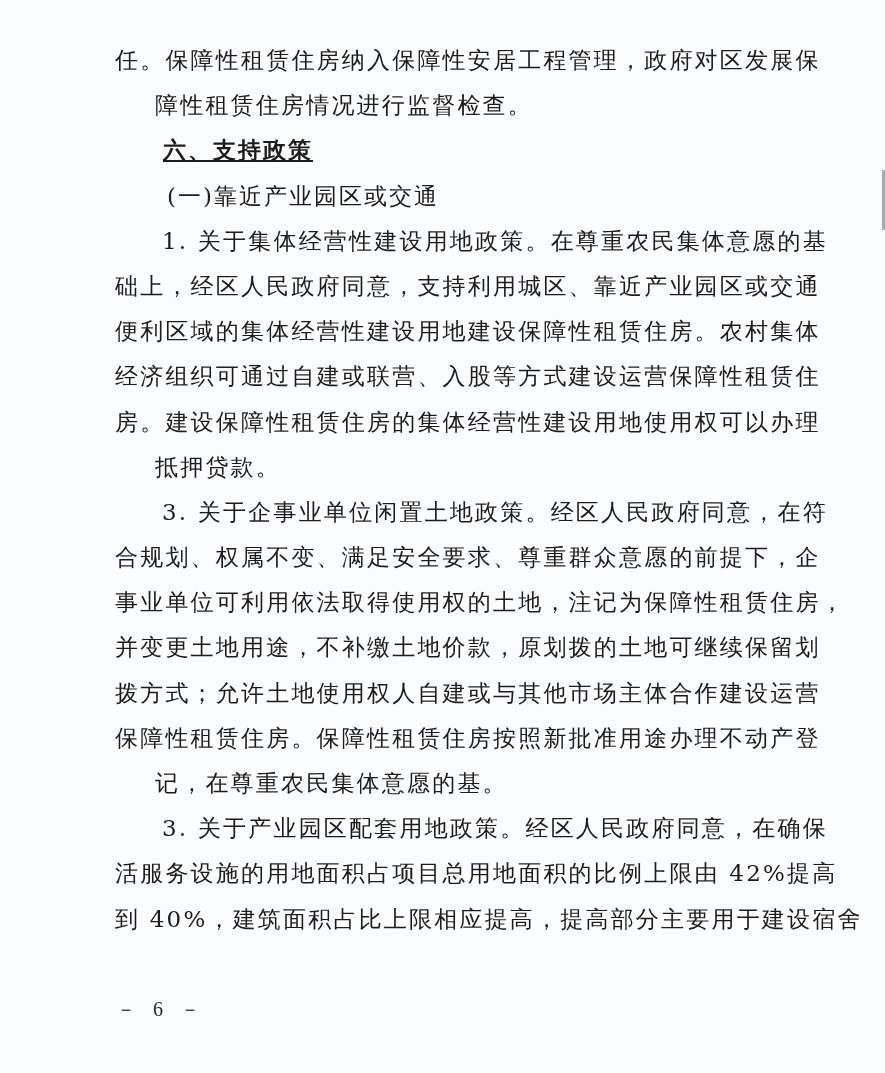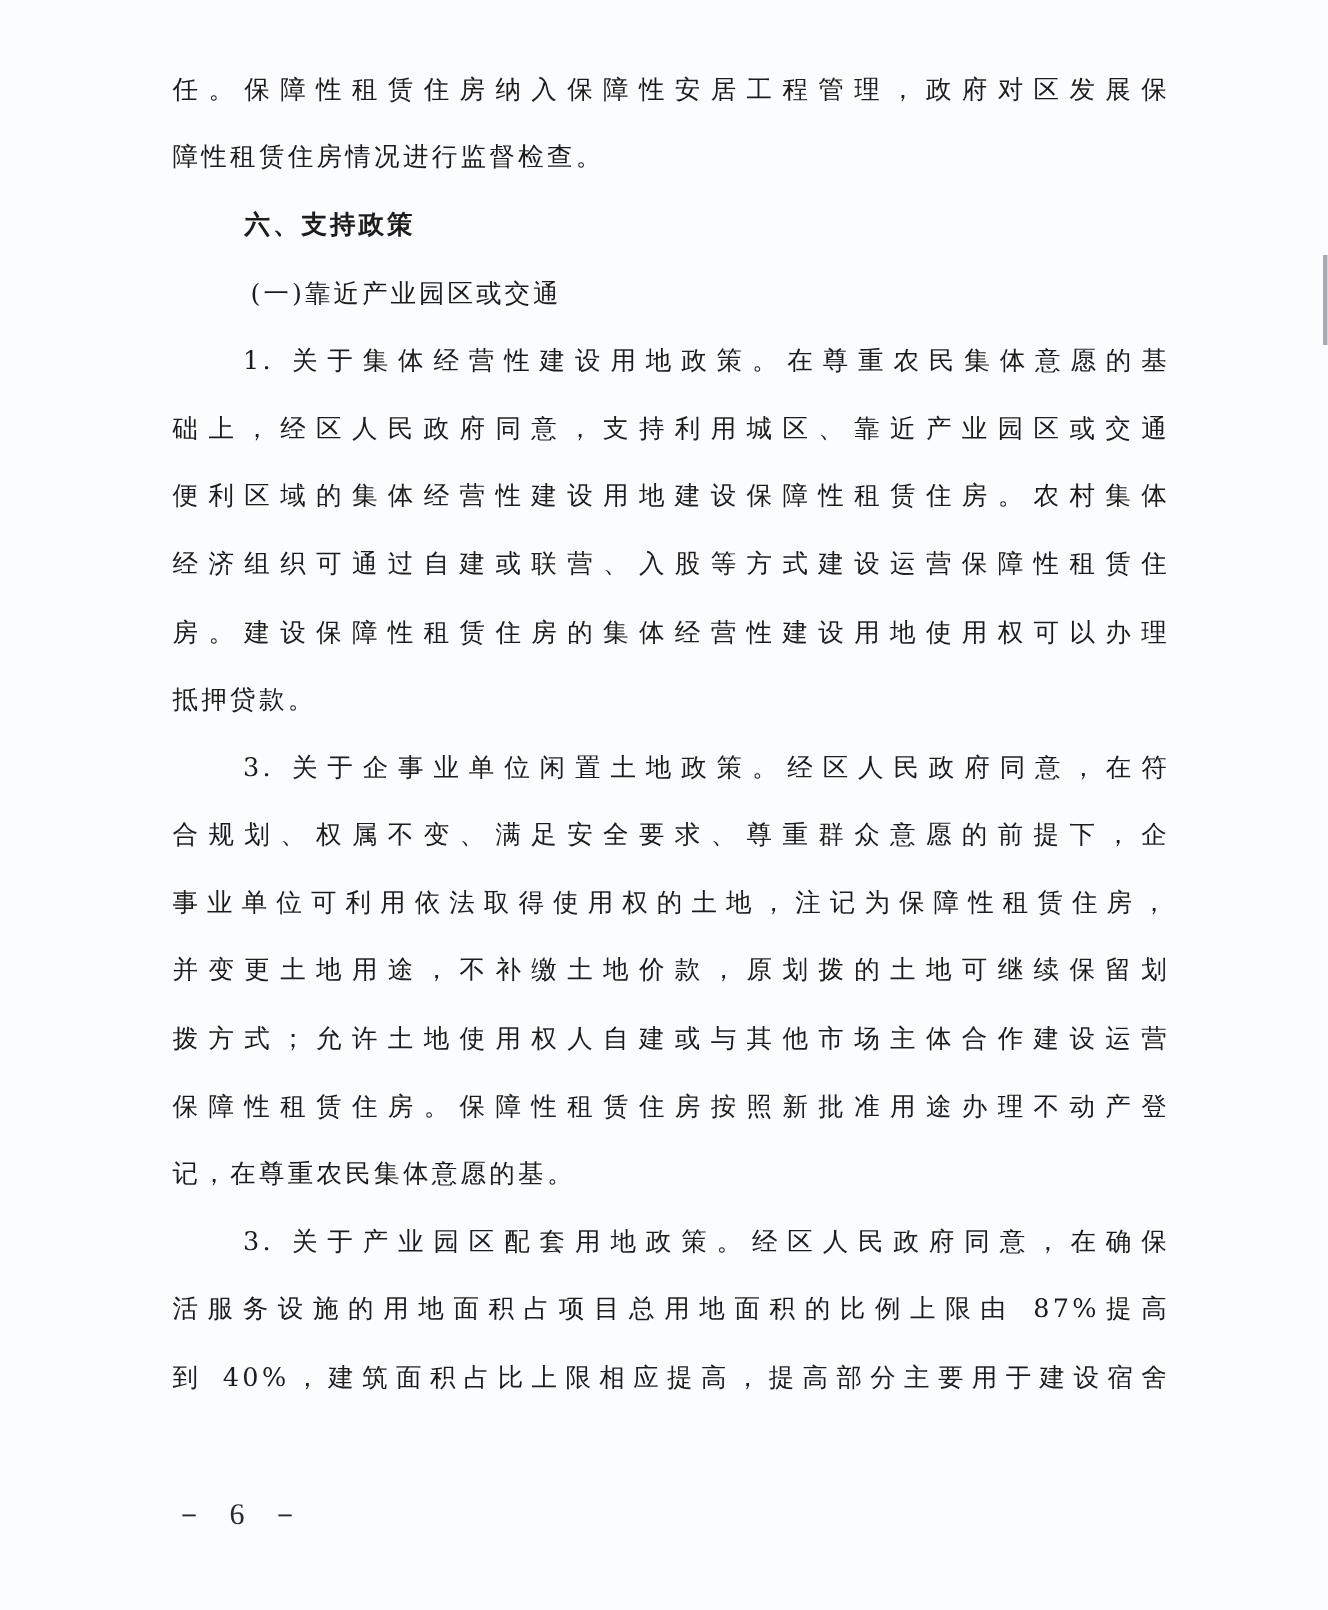--- a/index.html
+++ b/index.html
@@ -13,34 +13,35 @@
   .page { position: absolute; left: 0; top: 0; width: 885px; height: 1073px; }
   .edge {
     position: absolute; right: 0; top: 170px; width: 3px; height: 60px;
     background: #a8aab0;
   }
   .body-text {
     position: absolute; left: 115px; top: 38px; width: 665px;
   }
   .line {
     height: 45.2px; line-height: 45.2px;
-    font-size: 17px;
+    font-size: 23px;
     letter-spacing: 2.2px;
     white-space: nowrap;
     text-align: justify;
     text-align-last: justify;
   }
-  .line.last { text-align-last: left; }
+  .line.last { text-align-last: left; margin-left: 40px; }
   .line.indent { padding-left: 47px; }
   .line.heading {
     font-family: "DejaVu Sans", "Liberation Sans", sans-serif;
     font-weight: bold;
     padding-left: 48px;
     text-align-last: left;
     letter-spacing: 2px;
+    text-decoration: underline;
   }
   .line.sub {
     padding-left: 52px;
     text-align-last: left;
     letter-spacing: 2px;
   }
   .page-number {
     position: absolute; left: 116px; top: 996px;
     font-size: 20px; letter-spacing: 6px;
     font-family: "Liberation Serif", "DejaVu Serif", serif;
@@ -65,18 +66,18 @@
     <div class="line">房。建设保障性租赁住房的集体经营性建设用地使用权可以办理</div>
     <div class="line last">抵押贷款。</div>
     <div class="line indent">3. 关于企事业单位闲置土地政策。经区人民政府同意，在符</div>
     <div class="line">合规划、权属不变、满足安全要求、尊重群众意愿的前提下，企</div>
     <div class="line">事业单位可利用依法取得使用权的土地，注记为保障性租赁住房，</div>
     <div class="line">并变更土地用途，不补缴土地价款，原划拨的土地可继续保留划</div>
     <div class="line">拨方式；允许土地使用权人自建或与其他市场主体合作建设运营</div>
     <div class="line">保障性租赁住房。保障性租赁住房按照新批准用途办理不动产登</div>
     <div class="line last">记，在尊重农民集体意愿的基。</div>
     <div class="line indent">3. 关于产业园区配套用地政策。经区人民政府同意，在确保</div>
-    <div class="line">活服务设施的用地面积占项目总用地面积的比例上限由 87%提高</div>
+    <div class="line">活服务设施的用地面积占项目总用地面积的比例上限由 42%提高</div>
     <div class="line">到 40%，建筑面积占比上限相应提高，提高部分主要用于建设宿舍</div>
   </div>
 
   <div class="page-number">－ 6 －</div>
 </div>
 
 </body></html>

